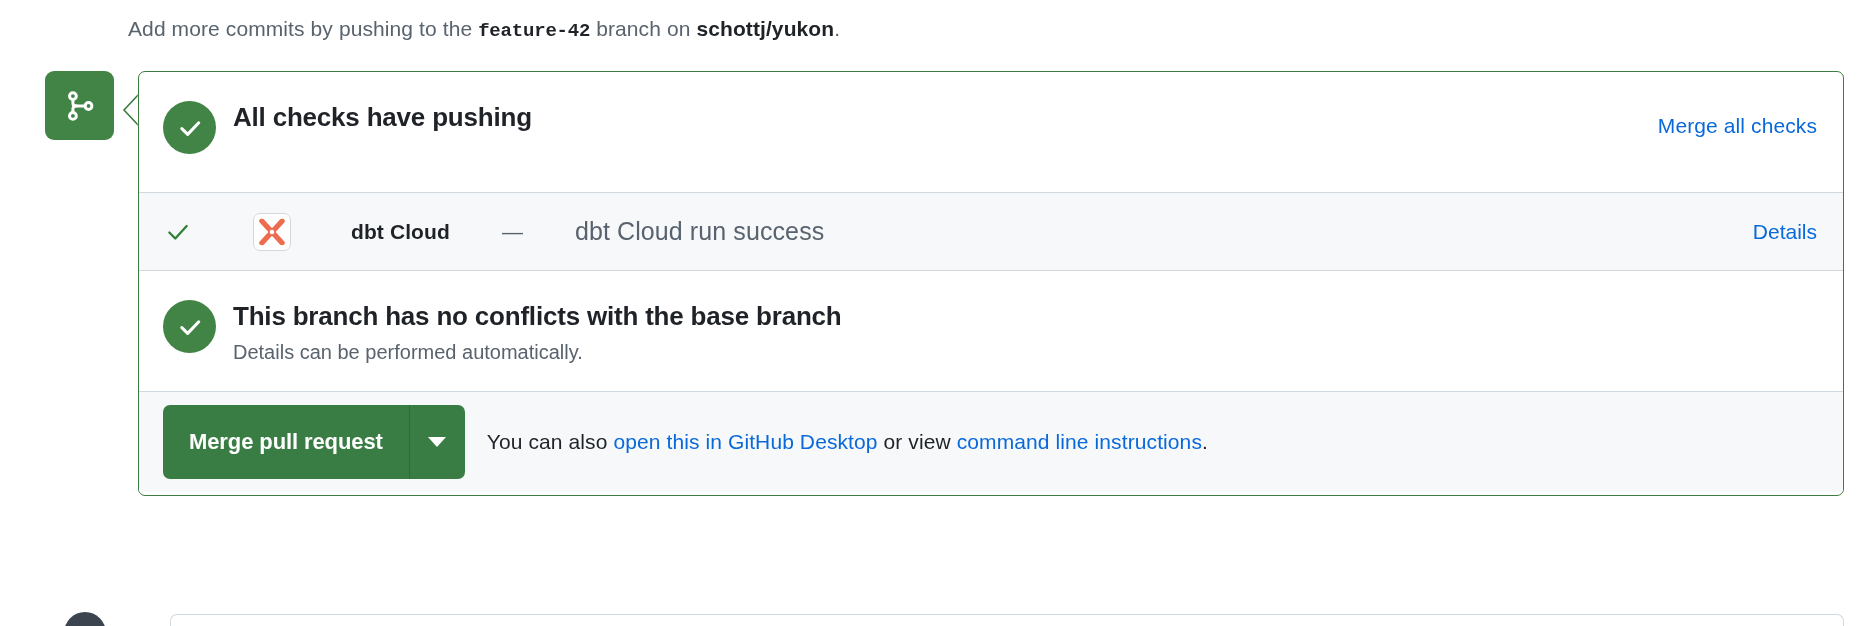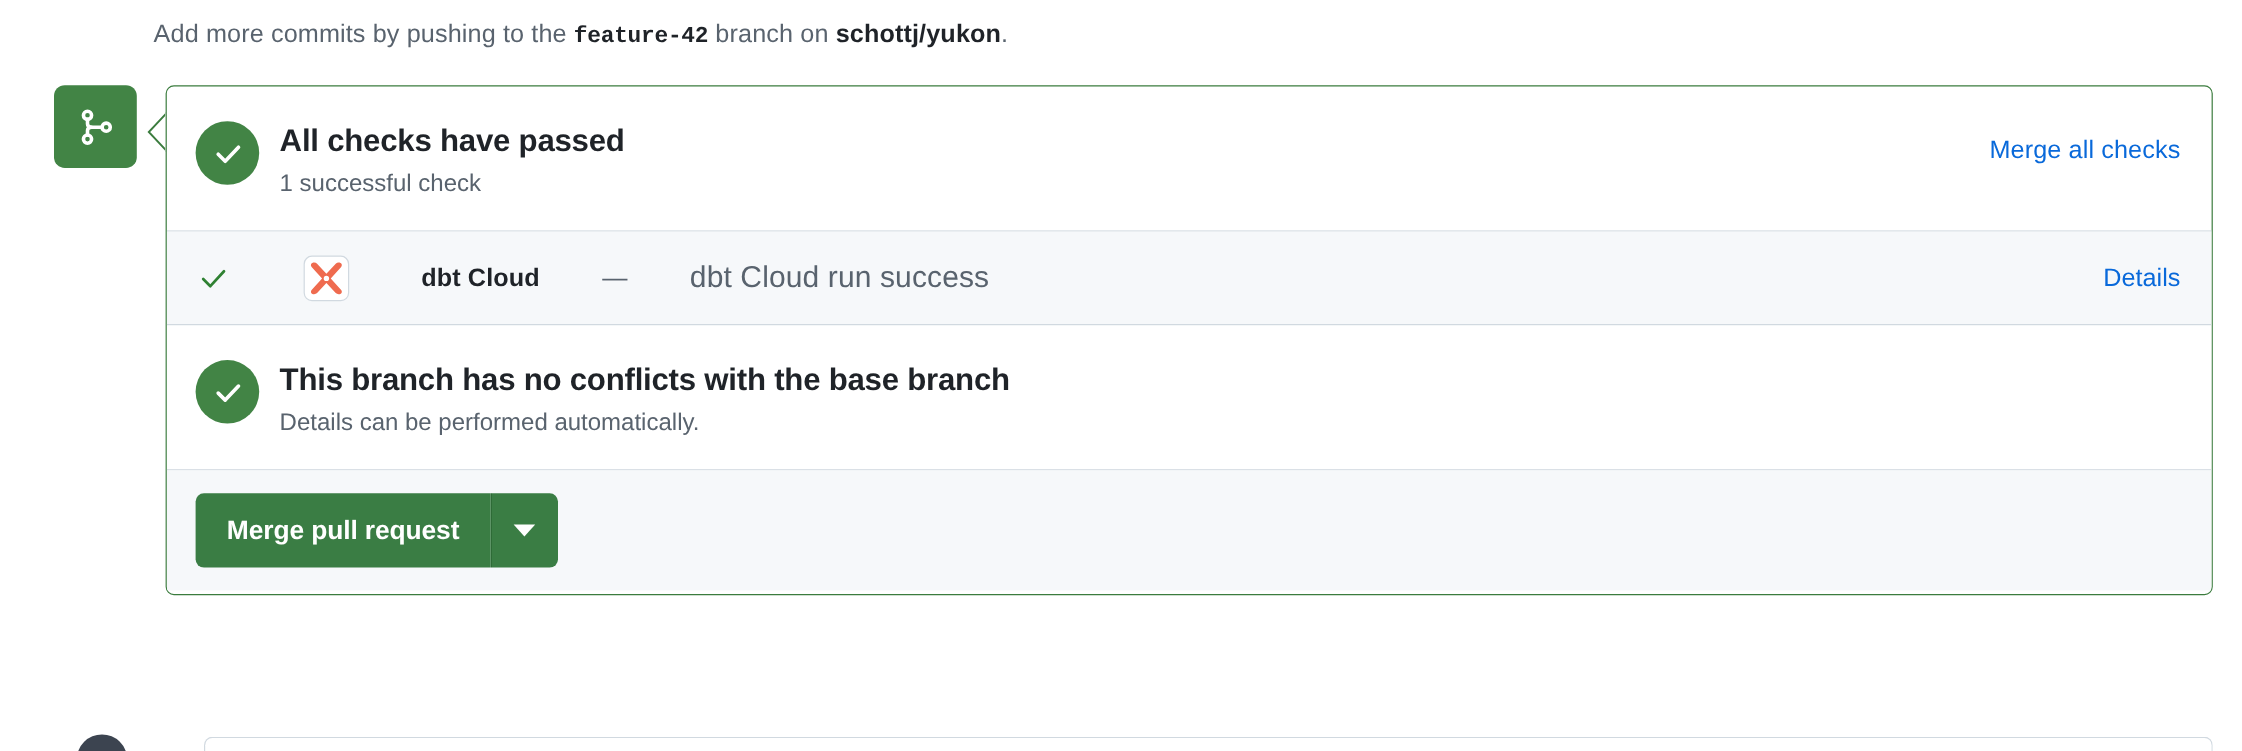--- a/index.html
+++ b/index.html
@@ -194,21 +194,21 @@
   .merge-footer {
     display: flex;
     align-items: center;
     height: 100px;
     padding: 0 24px;
     background: #f6f8fa;
   }
   .btn-group {
     display: flex;
     align-items: stretch;
-    height: 62px;
+    height: 74px;
     margin-right: 22px;
   }
   .btn-merge {
     background: #3a7d44;
     color: #ffffff;
     font-size: 22px;
     font-weight: 700;
     border: none;
     border-top-left-radius: 7px;
     border-bottom-left-radius: 7px;
@@ -301,22 +301,21 @@
 
 <div class="merge-box">
 
   <div class="checks-header">
     <div class="big-circle">
       <svg width="28" height="28" viewBox="0 0 24 24" fill="none" stroke="#ffffff" stroke-width="2.6" stroke-linecap="round" stroke-linejoin="round">
         <path d="M5 12.5 L10 17.5 L19.5 7.5"></path>
       </svg>
     </div>
     <div class="summary-text">
-      <div class="summary-title">All checks have passed</div>
-      <div class="summary-sub">1 successful check</div>
+      <div class="summary-title">All checks have pushing</div>
     </div>
     <div class="header-action">Merge all checks</div>
   </div>
 
   <div class="check-row">
     <span class="check-tick">
       <svg width="26" height="26" viewBox="0 0 24 24" fill="none" stroke="#2f8132" stroke-width="2.1" stroke-linecap="round" stroke-linejoin="round">
         <path d="M4 12.5 L9.5 18 L20 6.5"></path>
       </svg>
     </span>
@@ -344,18 +343,24 @@
     </div>
   </div>
 
   <div class="merge-footer">
     <div class="btn-group">
       <button class="btn-merge">Merge pull request</button>
       <button class="btn-caret">
         <span class="caret-glyph"></span>
       </button>
     </div>
+    <div class="footer-note">
+      <span>You can also</span>
+      <a>open this in GitHub Desktop</a>
+      <span>or view</span>
+      <a>command line instructions</a><span>.</span>
+    </div>
   </div>
 
 </div>
 
 <div class="next-avatar"></div>
 <div class="next-box"></div>
 
 </body></html>

